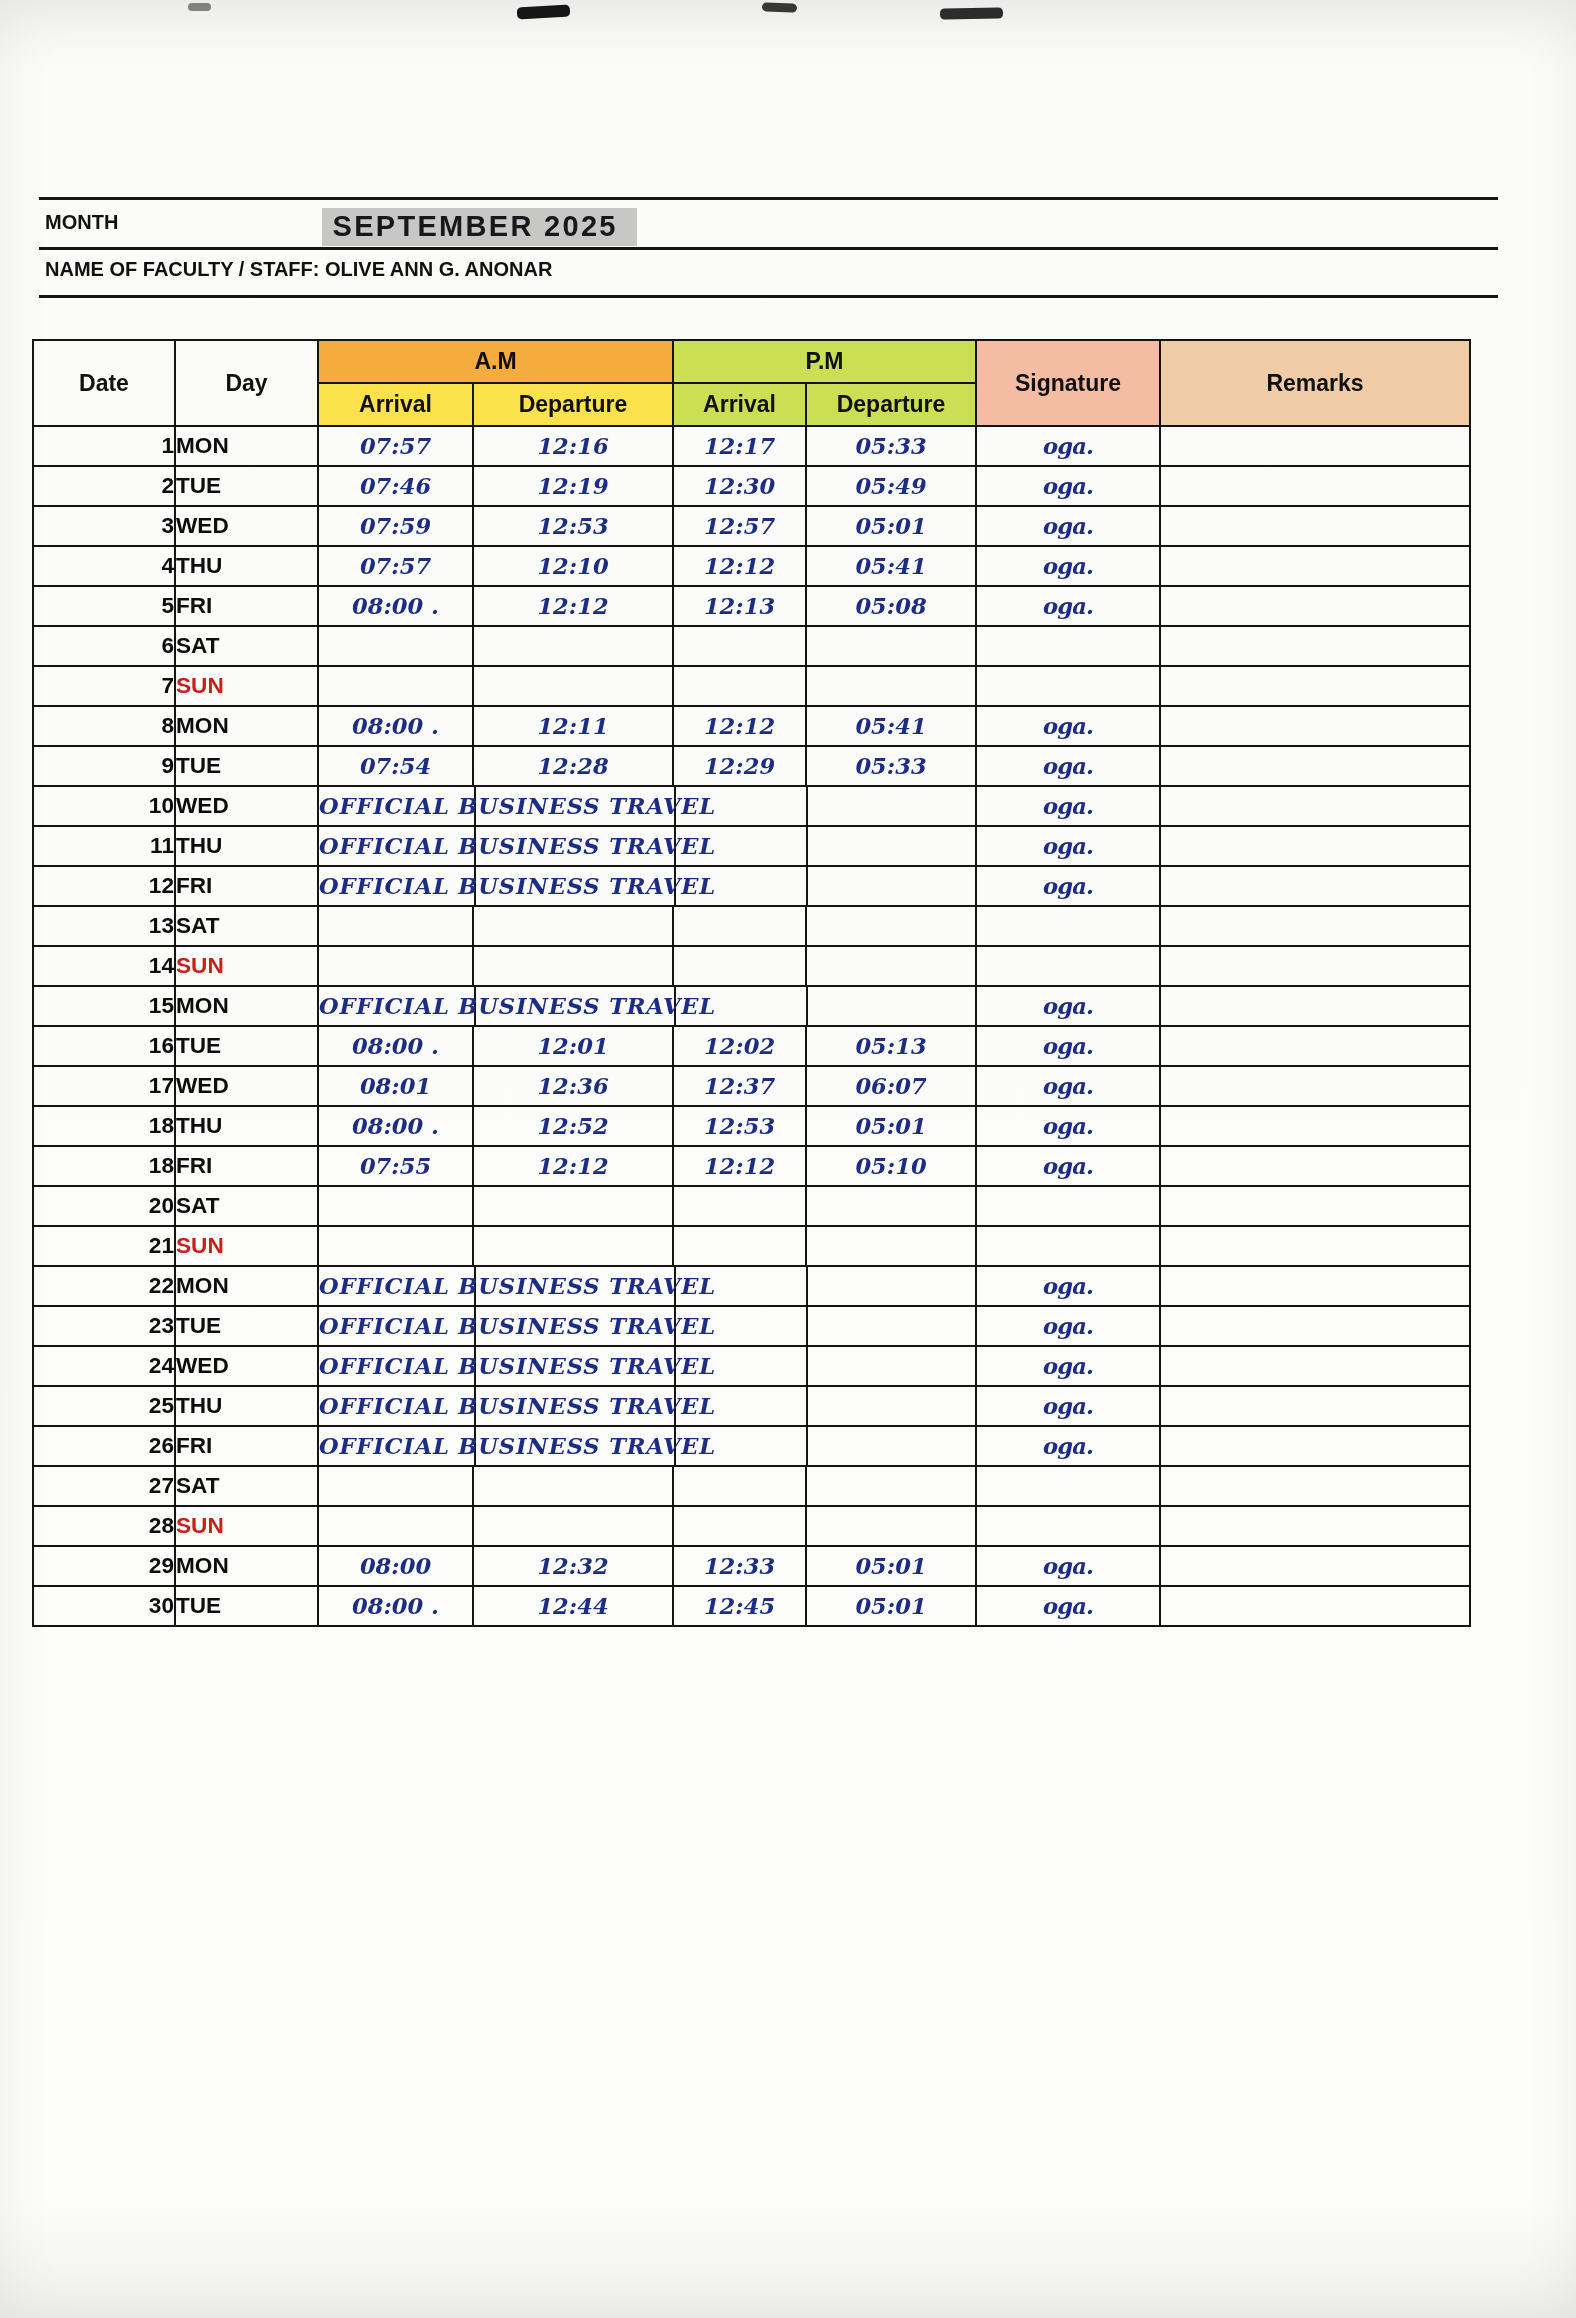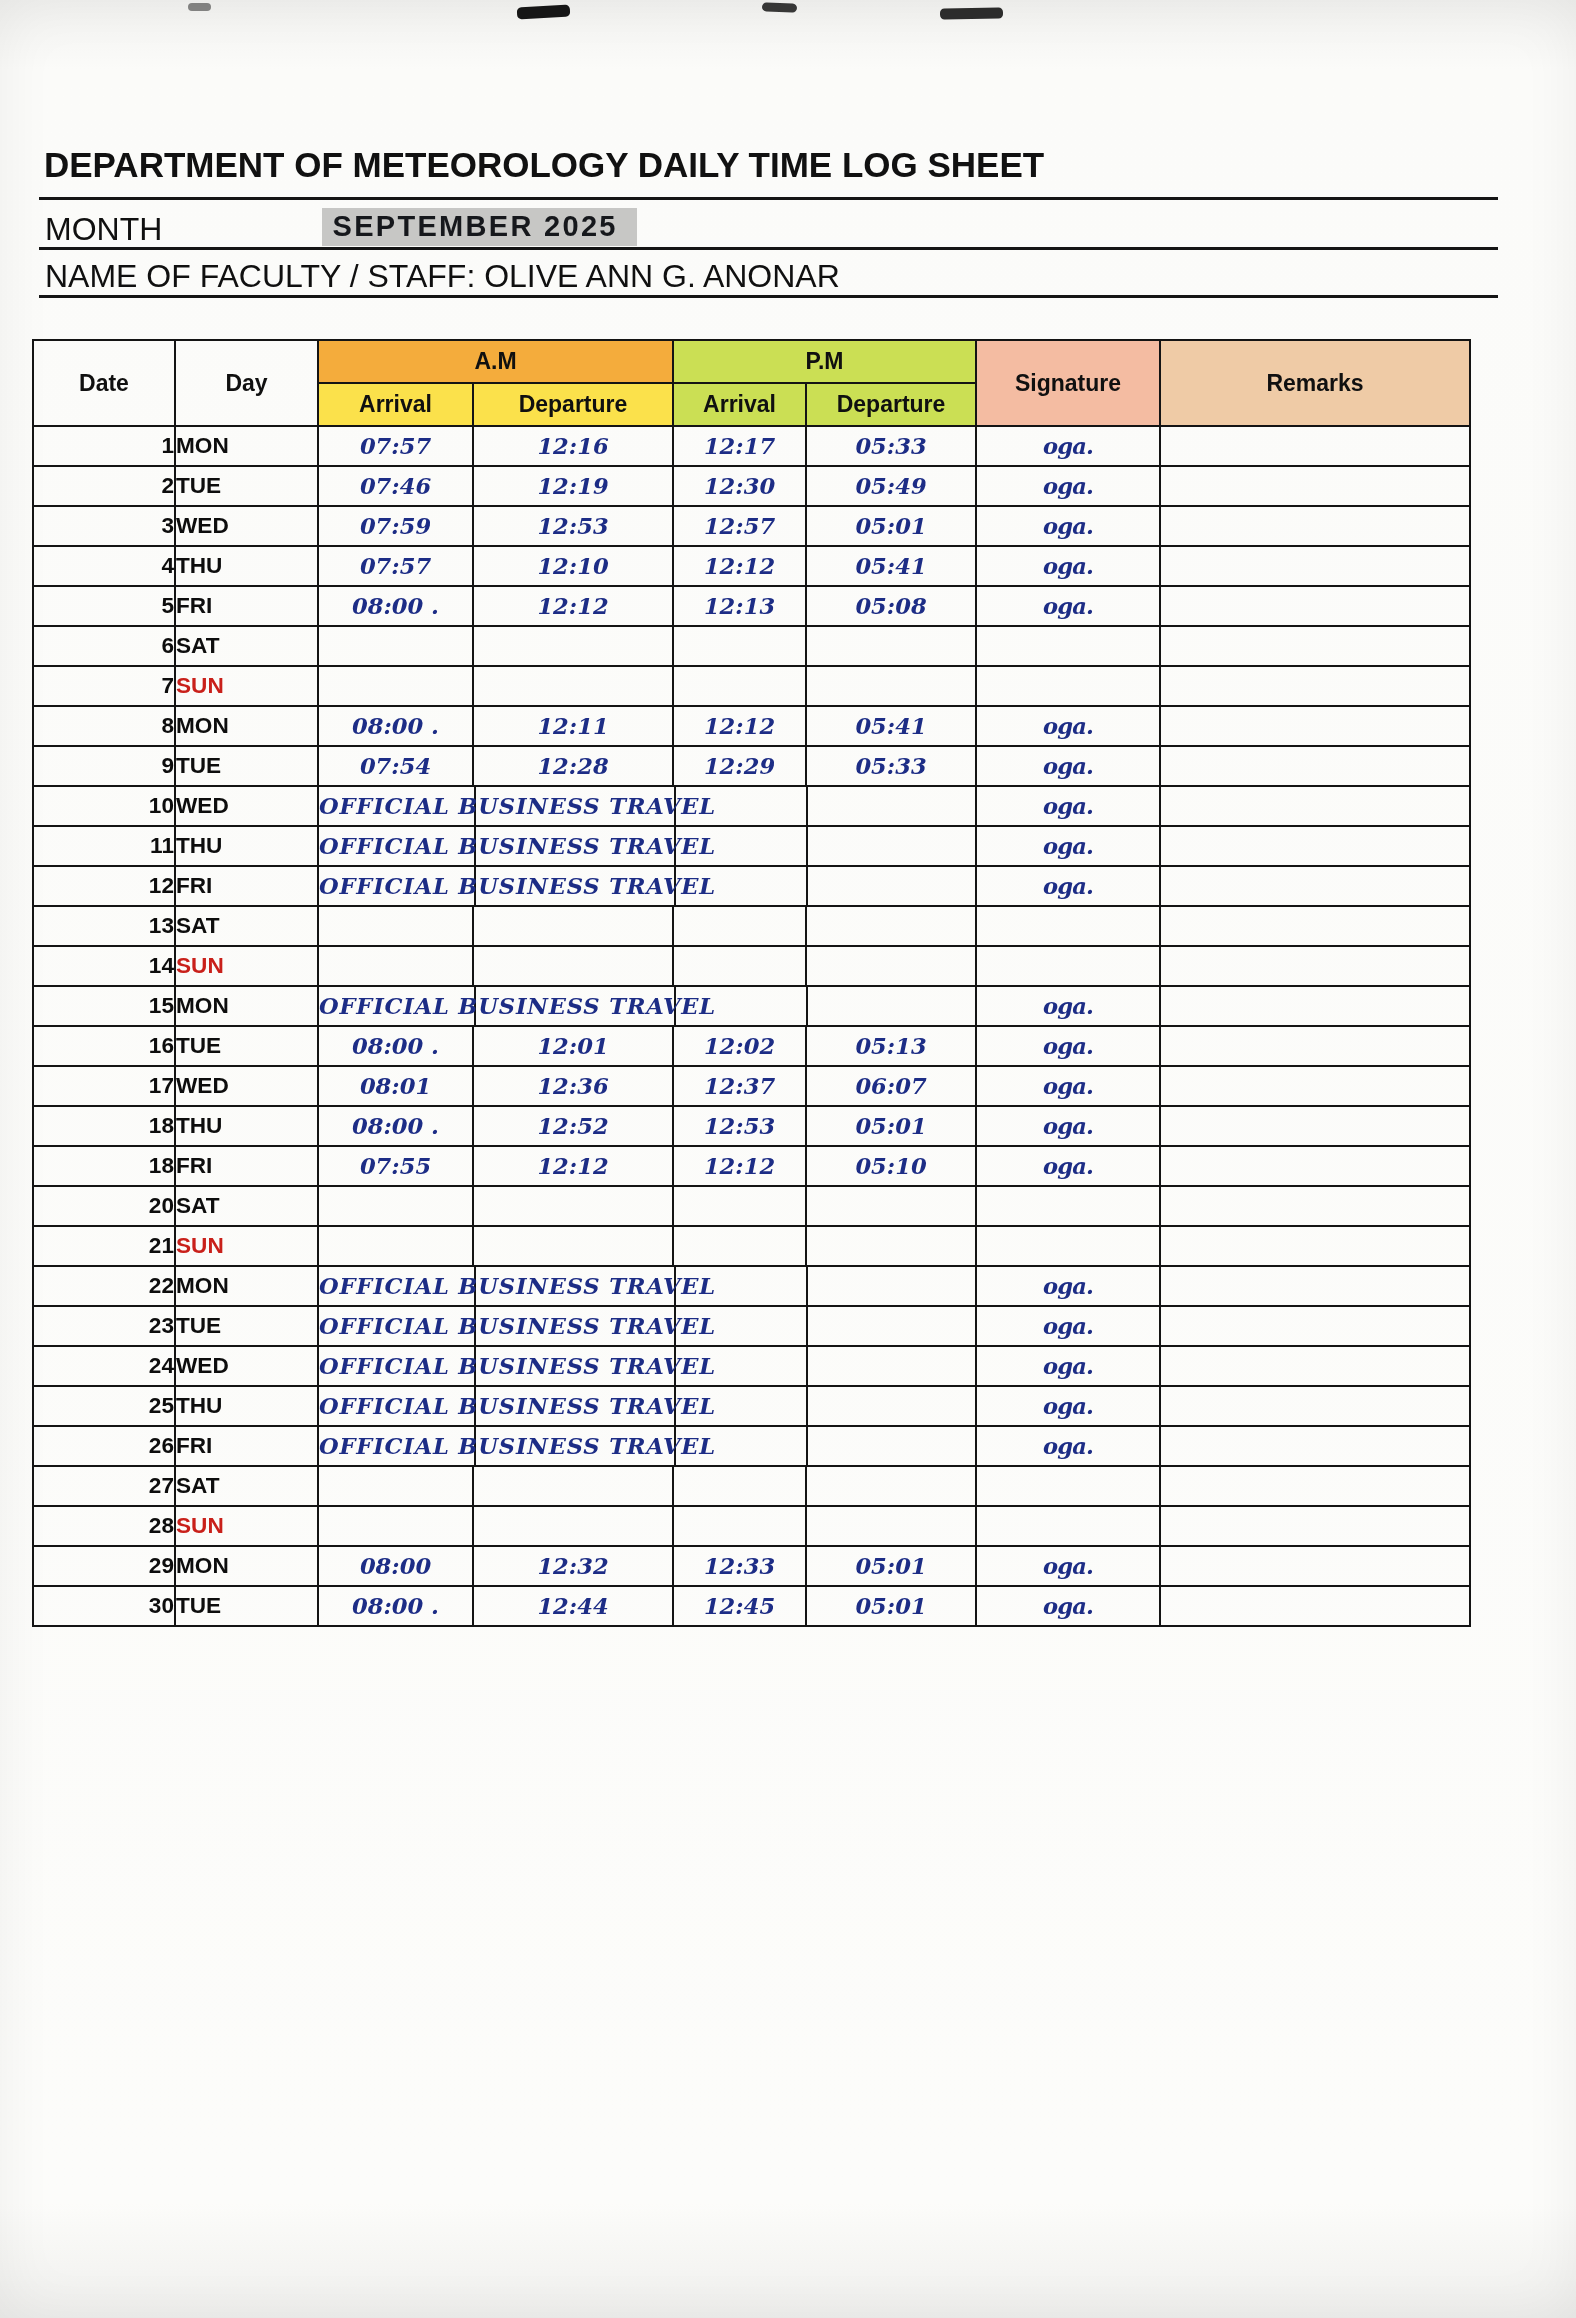--- a/index.html
+++ b/index.html
@@ -22,21 +22,21 @@
 
   .title{
     position:absolute;left:44px;top:145px;width:1453px;
     font-size:35px;font-weight:800;color:#111;letter-spacing:0px;
   }
   .rule{position:absolute;left:39px;width:1459px;height:3px;background:#151515;}
   .rule1{top:197px;}
   .rule2{top:247px;}
   .rule3{top:295px;}
   .line-label{
-    position:absolute;left:45px;font-size:32px;font-weight:400;color:#101010;
+    position:absolute;left:45px;font-size:20px;font-weight:700;color:#101010;
   }
   .month-label{top:211px;}
   .month-value{
     position:absolute;left:322px;top:208px;
     font-size:29px;font-weight:800;color:#16181c;
     background:#c7c7c5;padding:1.5px 19.6px 3px 10.5px;
     letter-spacing:2.3px;
   }
   .name-line{top:258px;}
 
@@ -107,21 +107,20 @@
 </head>
 <body>
 
 <div class="page">
 
   <div class="artifact a1"></div>
   <div class="artifact a2"></div>
   <div class="artifact a3"></div>
   <div class="artifact a4"></div>
 
-  <div class="title">DEPARTMENT OF METEOROLOGY DAILY TIME LOG SHEET</div>
   <div class="rule rule1"></div>
 
   <div class="line-label month-label">MONTH</div>
   <div class="month-value">SEPTEMBER  2025</div>
   <div class="rule rule2"></div>
 
   <div class="line-label name-line">NAME OF FACULTY / STAFF: OLIVE ANN G. ANONAR</div>
   <div class="rule rule3"></div>
 
   <table class="log">

